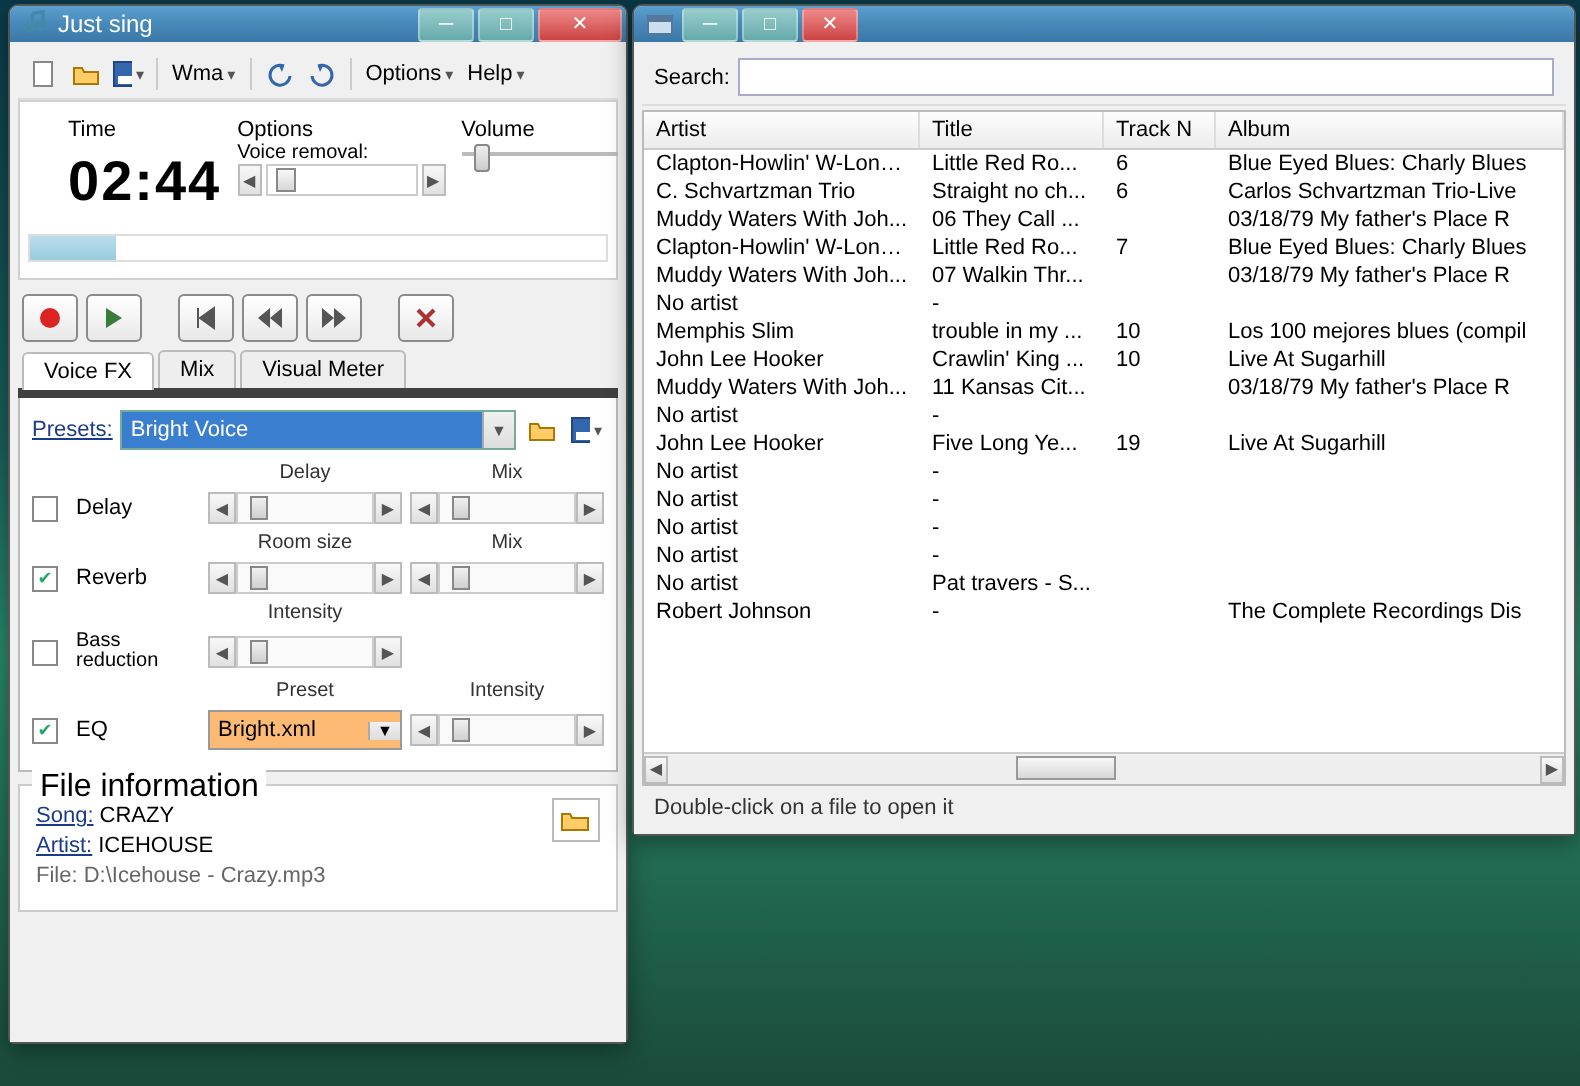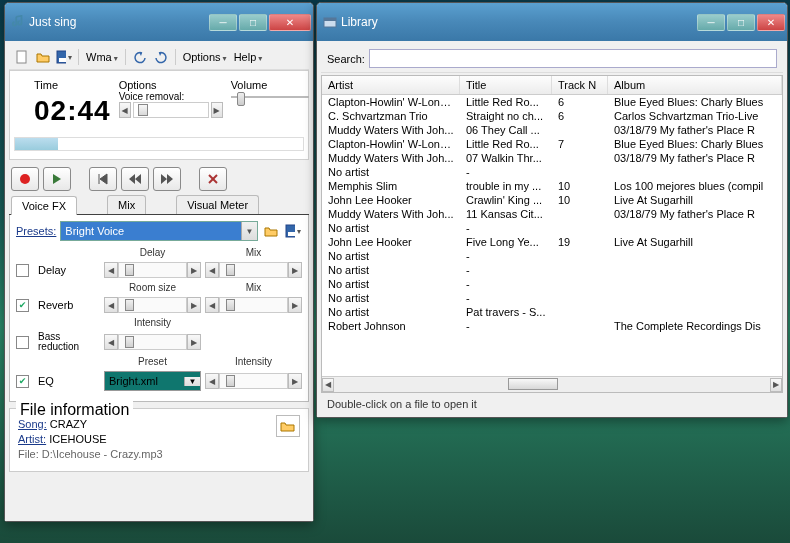--- a/index.html
+++ b/index.html
@@ -13,21 +13,21 @@
 }
 .window {
   position: absolute;
   background: #f0f0f0;
   border: 1px solid #555;
   border-radius: 5px 5px 3px 3px;
   box-shadow: 0 3px 12px rgba(0,0,0,0.4);
   display: flex; flex-direction: column;
 }
 .titlebar {
-  height: 38px;
+  height: 18px;
   background: linear-gradient(180deg, #5aa0d0 0%, #4888b8 50%, #3a78a8 100%);
   border-radius: 4px 4px 0 0;
   display: flex; align-items: center;
   padding: 0 2px 0 6px;
   color: #fff;
 }
 .title-icon {
   width: 14px; height: 14px; margin-right: 4px;
   display: inline-flex; align-items: center; justify-content: center;
 }
@@ -94,21 +94,21 @@
 
 .transport { display: flex; gap: 4px; padding: 4px 2px; }
 .tbtn {
   height: 24px; min-width: 28px;
   border: 1px solid #8a8a8a; border-radius: 3px;
   background: linear-gradient(180deg,#fff 0%,#e8e8e8 100%);
   display: flex; align-items: center; justify-content: center;
   cursor: pointer;
 }
 .tbtn.rec .dot { width: 10px; height: 10px; border-radius: 50%; background: #d22; }
-.tabs { display: flex; border-bottom: 1px solid #404040; padding: 0 2px; gap: 28px; }
+.tabs { display: flex; border-bottom: 5px solid #404040; padding: 0 2px; }
 .tab {
   padding: 3px 10px;
   border: 1px solid #bbb; border-bottom: none;
   background: #eee; margin-right: 2px;
   border-radius: 3px 3px 0 0;
   cursor: pointer;
 }
 .tab.active { background: #fff; position: relative; top: 1px; }
 .tabbody {
   border: 1px solid #bbb; border-top: none;
@@ -138,21 +138,21 @@
   grid-template-columns: 18px 62px 1fr 1fr;
   gap: 4px; align-items: center;
   margin-bottom: 4px;
 }
 .fxcheck { width: 13px; height: 13px; border: 1px solid #888; background: #fff; display: flex; align-items: center; justify-content: center; font-size: 9px; color: #2a6; }
 .fx-sub-label { font-size: 10px; text-align: center; color: #333; }
 .small-slider { height: 16px; display: flex; align-items: center; }
 .small-slider .arrow-btn { width: 14px; height: 16px; }
 .small-slider .track { flex: 1; height: 16px; border: 1px solid #ccc; position: relative; background: #fafafa; }
 .small-slider .thumb { position: absolute; top: 1px; left: 6px; width: 9px; height: 12px; background: linear-gradient(180deg,#f0f0f0,#d0d0d0); border: 1px solid #888; }
-.plain-combo { height: 20px; border: 1px solid #999; background: #0f766e; display: flex; align-items: center; }
+.plain-combo { height: 20px; border: 1px solid #999; background: #fdba74; display: flex; align-items: center; }
 .plain-combo .val2 { flex: 1; padding: 0 4px; }
 .fieldset {
   border: 1px solid #ccc; margin-top: 6px; padding: 6px 8px 8px 8px;
   position: relative; background: #fff;
 }
 .fieldset .legend {
   position: absolute; top: -8px; left: 6px;
   background: #fff; padding: 0 4px; font-size: 16px;
 }
 .info-line { margin: 3px 0; }
@@ -446,21 +446,20 @@
 </div>
 
 <div id="lib" class="window">
   <div class="titlebar">
     <span class="title-icon">
       <svg width="14" height="14">
           <rect x="1" y="3" width="12" height="9" fill="#cde" stroke="#579"></rect>
           <rect x="1" y="3" width="12" height="3" fill="#579"></rect>
         </svg>
     </span>
-    <span class="titlebar-text">Library</span>
     <div class="winbtns">
       <div class="winbtn min">─</div>
       <div class="winbtn max">□</div>
       <div class="winbtn close" style="width:28px">✕</div>
     </div>
   </div>
   <div class="win-body">
     <div class="search-row">
       <span>Search:</span>
       <div class="search-input"></div>

